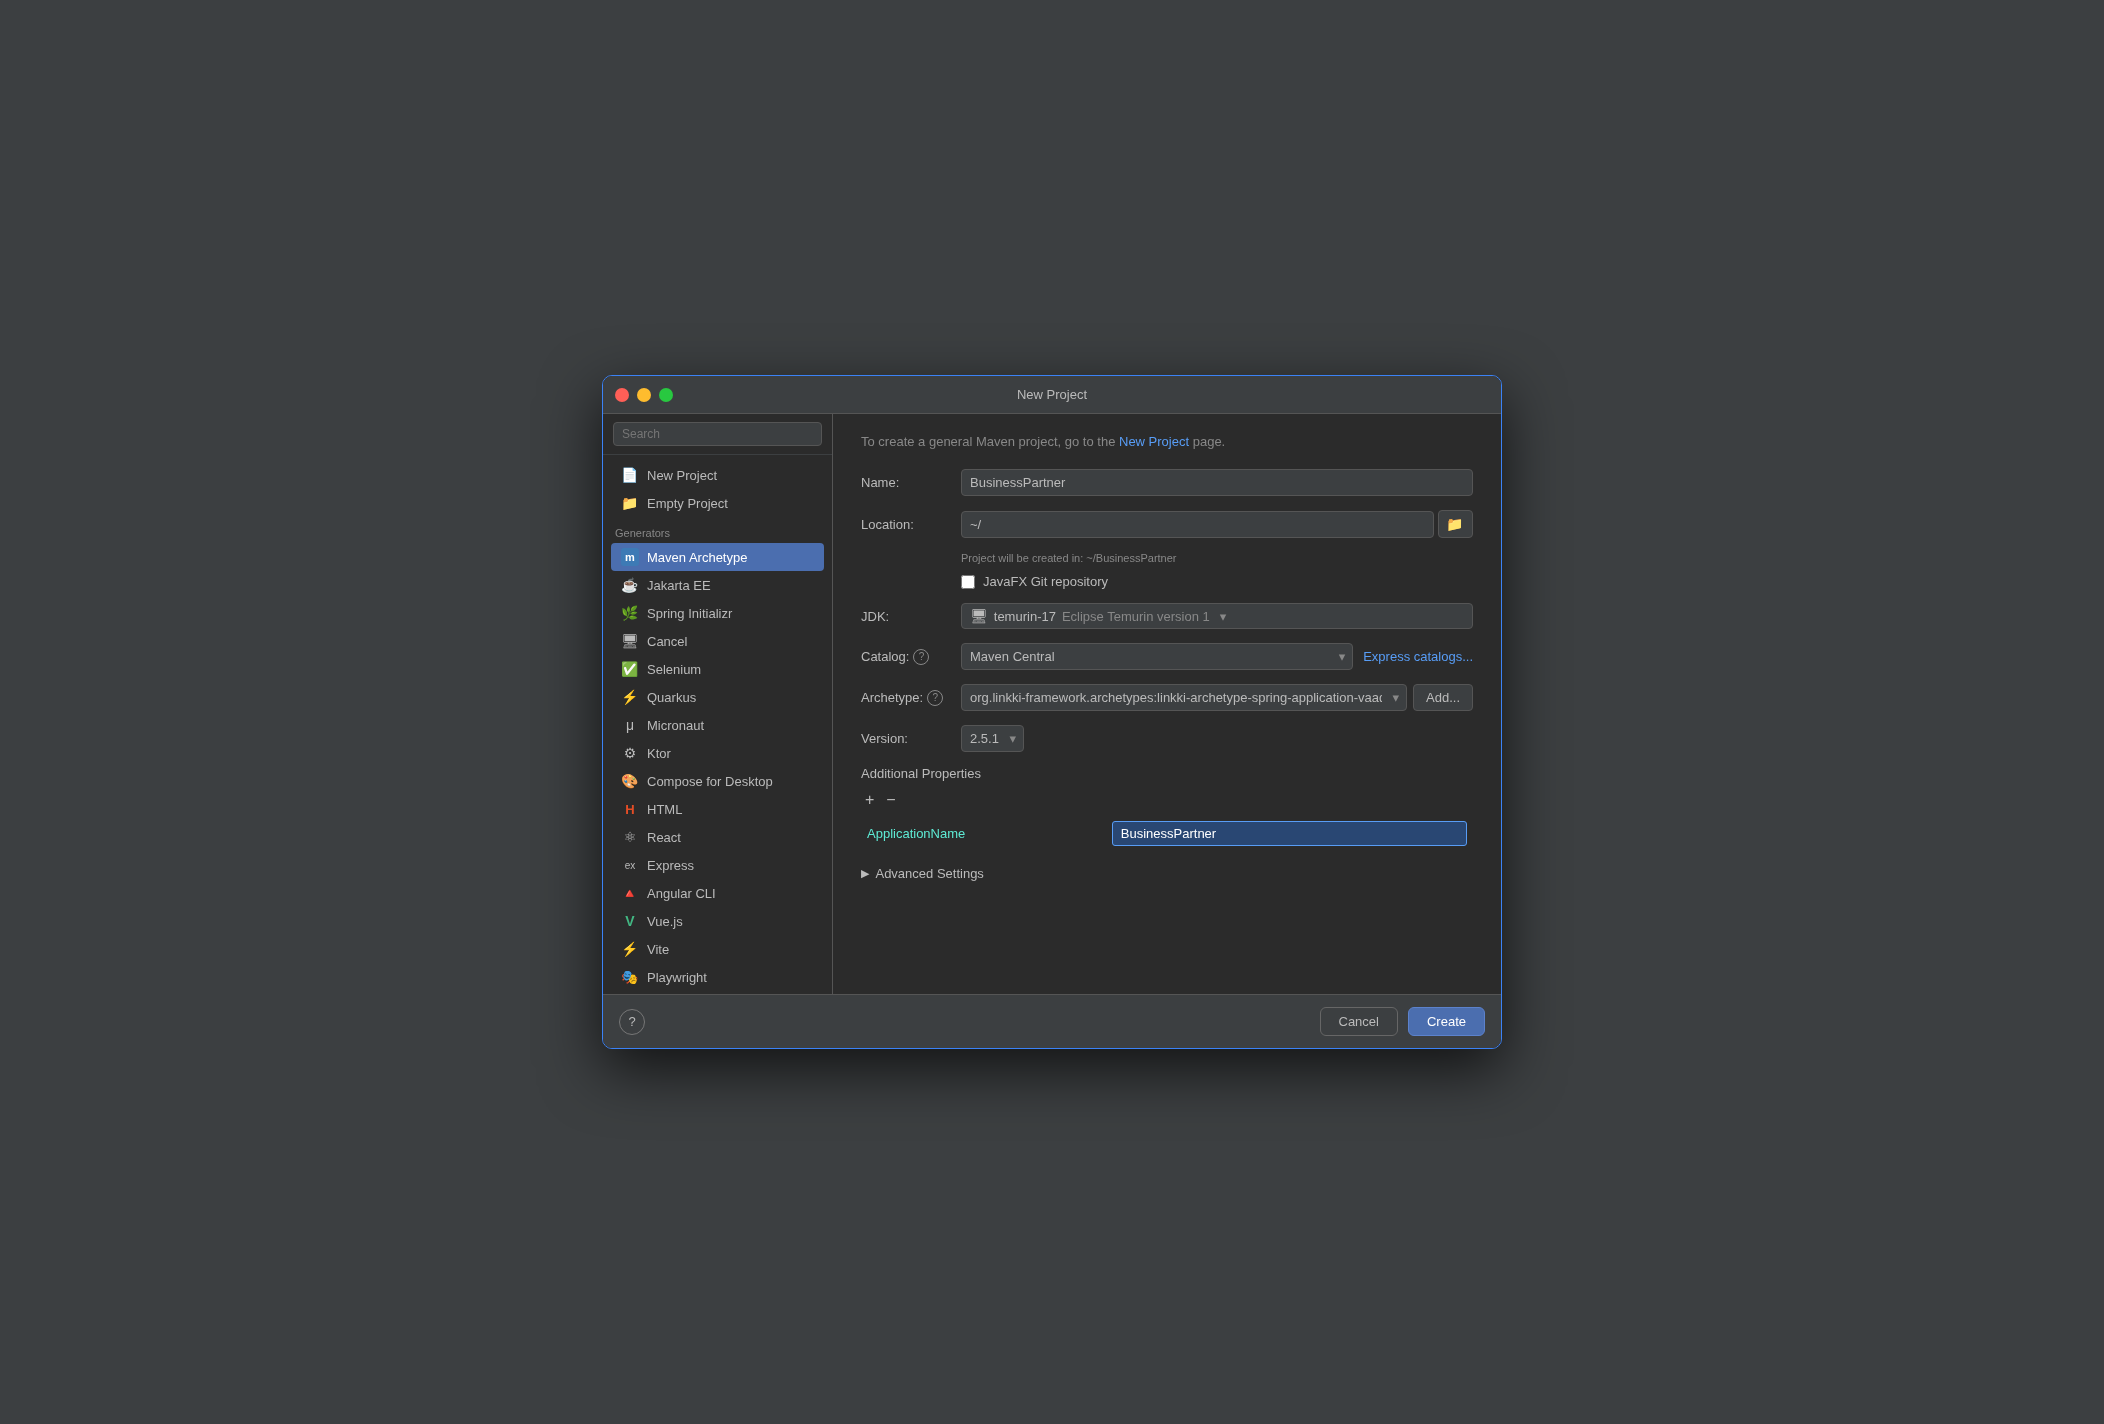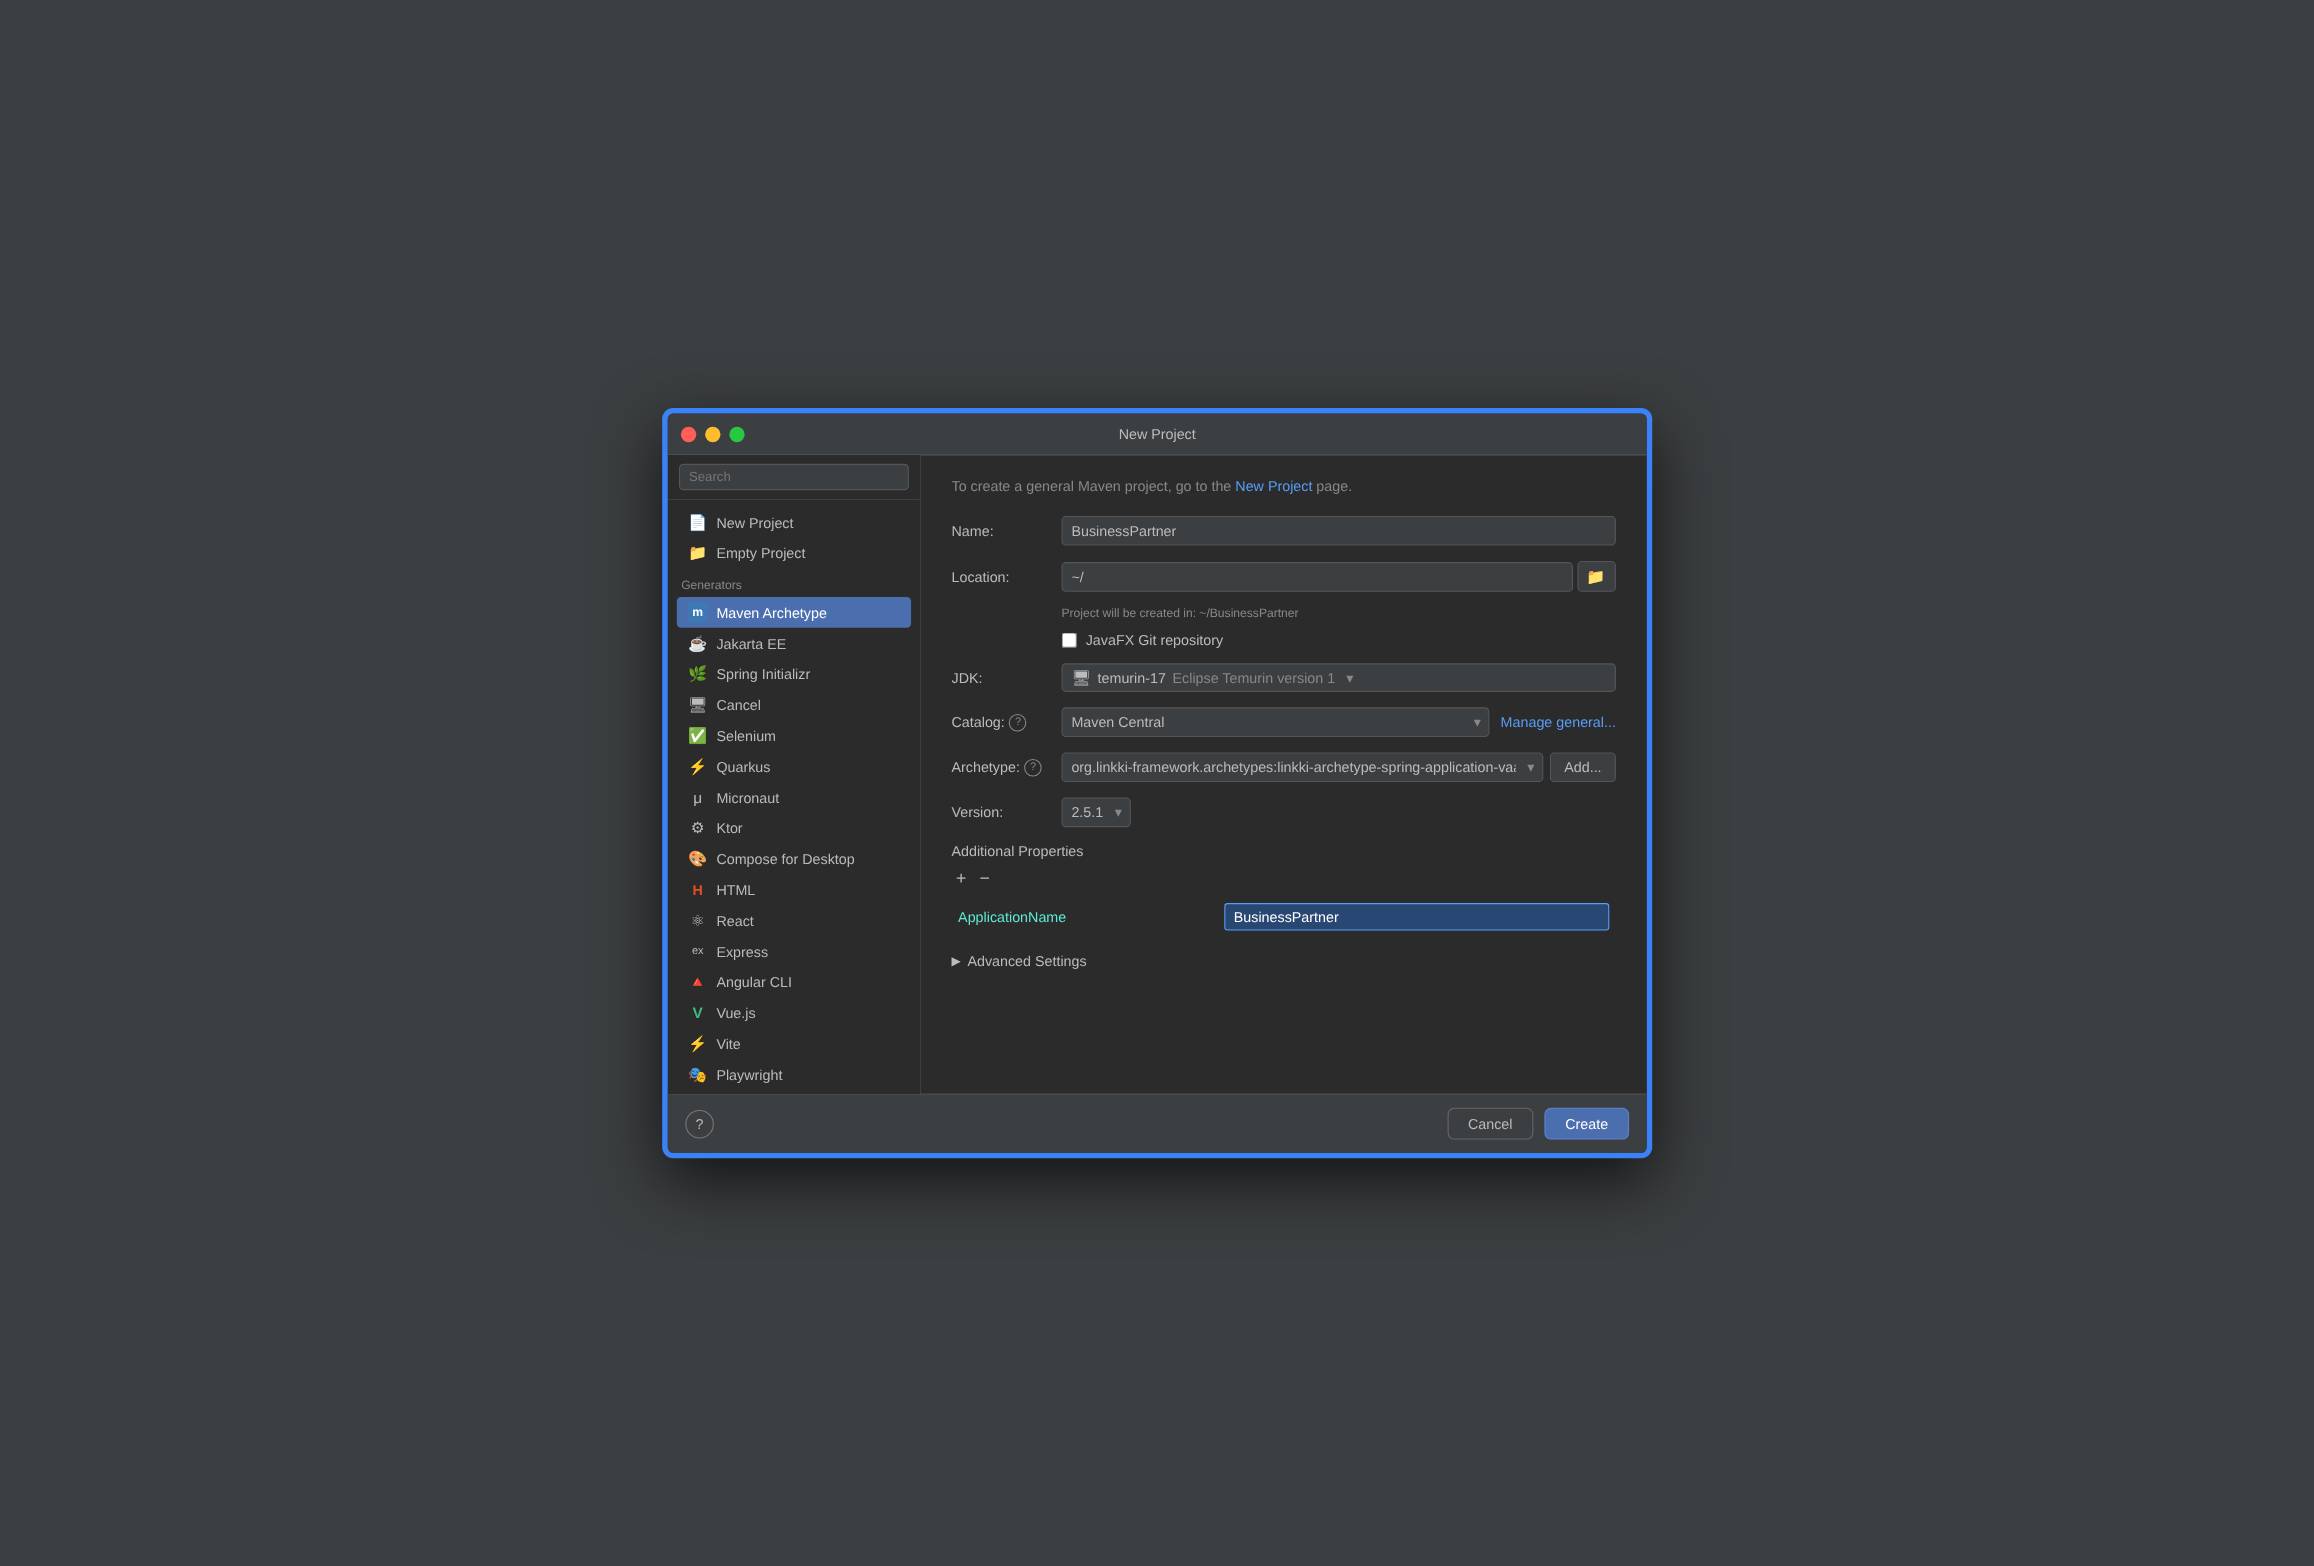--- a/index.html
+++ b/index.html
@@ -12,21 +12,21 @@
       justify-content: center;
       align-items: center;
       min-height: 100vh;
     }
     .window {
       width: 900px;
       background: #2b2b2b;
       border-radius: 10px;
       overflow: hidden;
       box-shadow: 0 20px 60px rgba(0,0,0,0.7);
-      border: 5px solid #3b82f6;
+      border: 1px solid #3b82f6;
     }
     .titlebar {
       background: #3c3f41;
       height: 38px;
       display: flex;
       align-items: center;
       justify-content: center;
       position: relative;
       border-bottom: 1px solid #555;
     }
@@ -522,21 +522,21 @@
           <span>Catalog:</span>
           <span class="help-icon">?</span>
         </div>
         <div class="form-control">
           <div class="catalog-row">
             <div class="select-wrapper">
               <select class="form-select" style="width:100%;">
                 <option>Maven Central</option>
               </select>
             </div>
-            <span class="manage-link">Manage general...</span>
+            <span class="manage-link">Express catalogs...</span>
           </div>
         </div>
       </div>
 
       <div class="form-row">
         <div class="form-label">
           <span>Archetype:</span>
           <span class="help-icon">?</span>
         </div>
         <div class="form-control">

